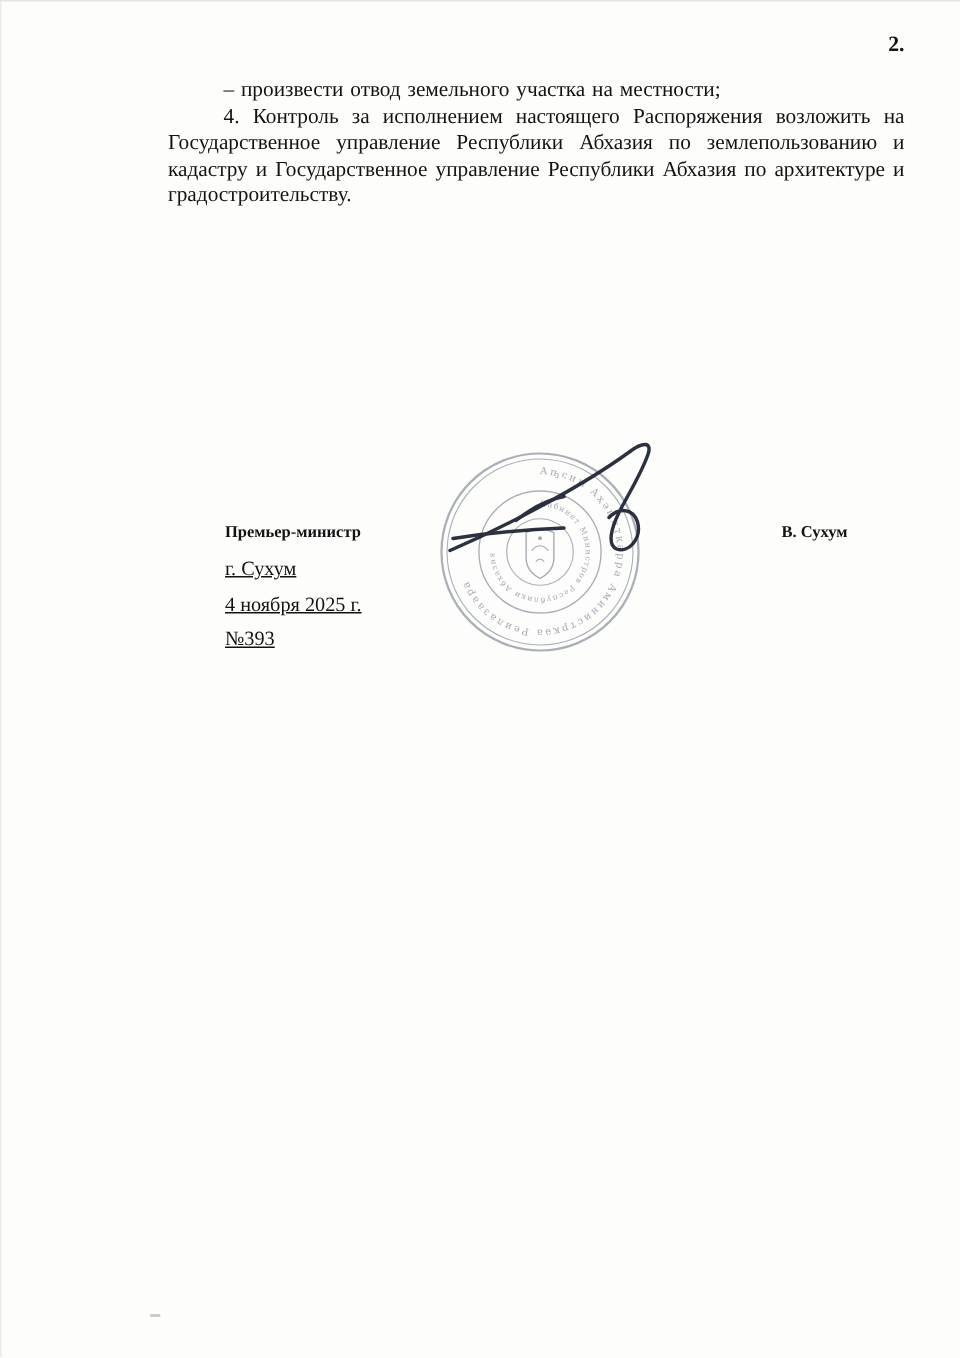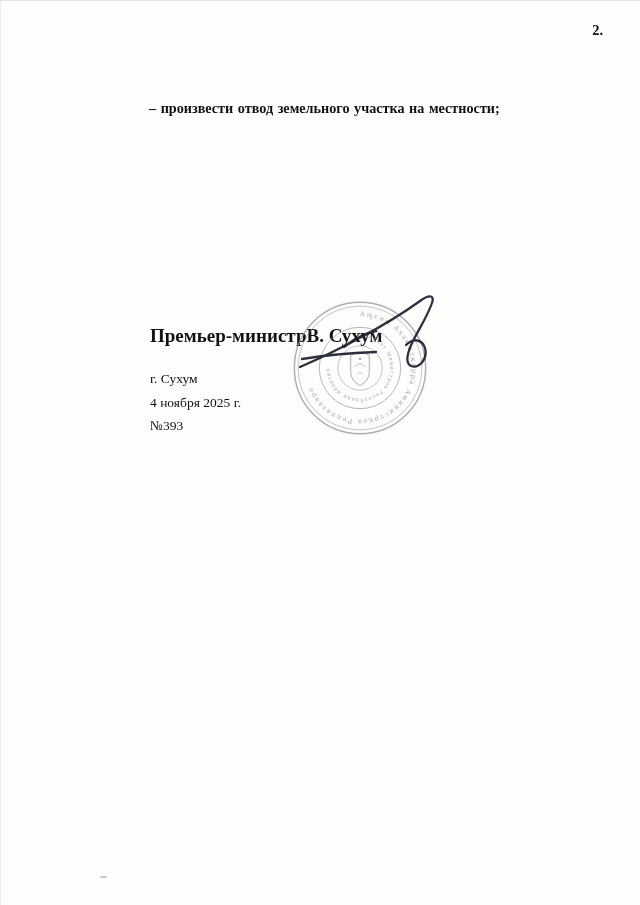--- a/index.html
+++ b/index.html
@@ -39,43 +39,44 @@
 
   .body-text {
     position: absolute;
     left: 112px;
     top: 52px;
     width: 491px;
   }
   .body-text p {
     font-size: 14.2px;
     line-height: 17.5px;
-    font-weight: bold;
+    font-weight: normal;
     text-align: justify;
     text-indent: 37px;
     word-spacing: 1px;
-    margin-top: 48px;
   }
 
   .sig-row {
     position: absolute;
     left: 150px;
-    top: 325px;
+    top: 349px;
     width: 415px;
     display: flex;
+    justify-content: space-between;
     font-weight: bold;
-    font-size: 19px;
+    font-size: 11px;
   }
 
   .footer-lines {
     position: absolute;
     left: 150px;
     top: 367px;
     font-size: 13.5px;
     line-height: 23.5px;
+    text-decoration: underline;
   }
 
   .seal-wrap {
     position: absolute;
     left: 286px;
     top: 294px;
     width: 148px;
     height: 148px;
     z-index: 1;
   }
@@ -97,20 +98,21 @@
 <div class="page">
 
   <div class="scan-edge-top"></div>
   <div class="scan-edge-left"></div>
   <div class="scan-artifact"></div>
 
   <div class="page-number">2.</div>
 
   <div class="body-text">
     <p>– произвести отвод земельного участка на местности;</p>
+    <p>4. Контроль за исполнением настоящего Распоряжения возложить на Государственное управление Республики Абхазия по землепользованию и кадастру и Государственное управление Республики Абхазия по архитектуре и градостроительству.</p>
   </div>
 
   <div class="sig-row">
     <span>Премьер-министр</span>
     <span>В. Сухум</span>
   </div>
 
   <div class="footer-lines">
     <div>г. Сухум</div>
     <div>4 ноября 2025 г.</div>

